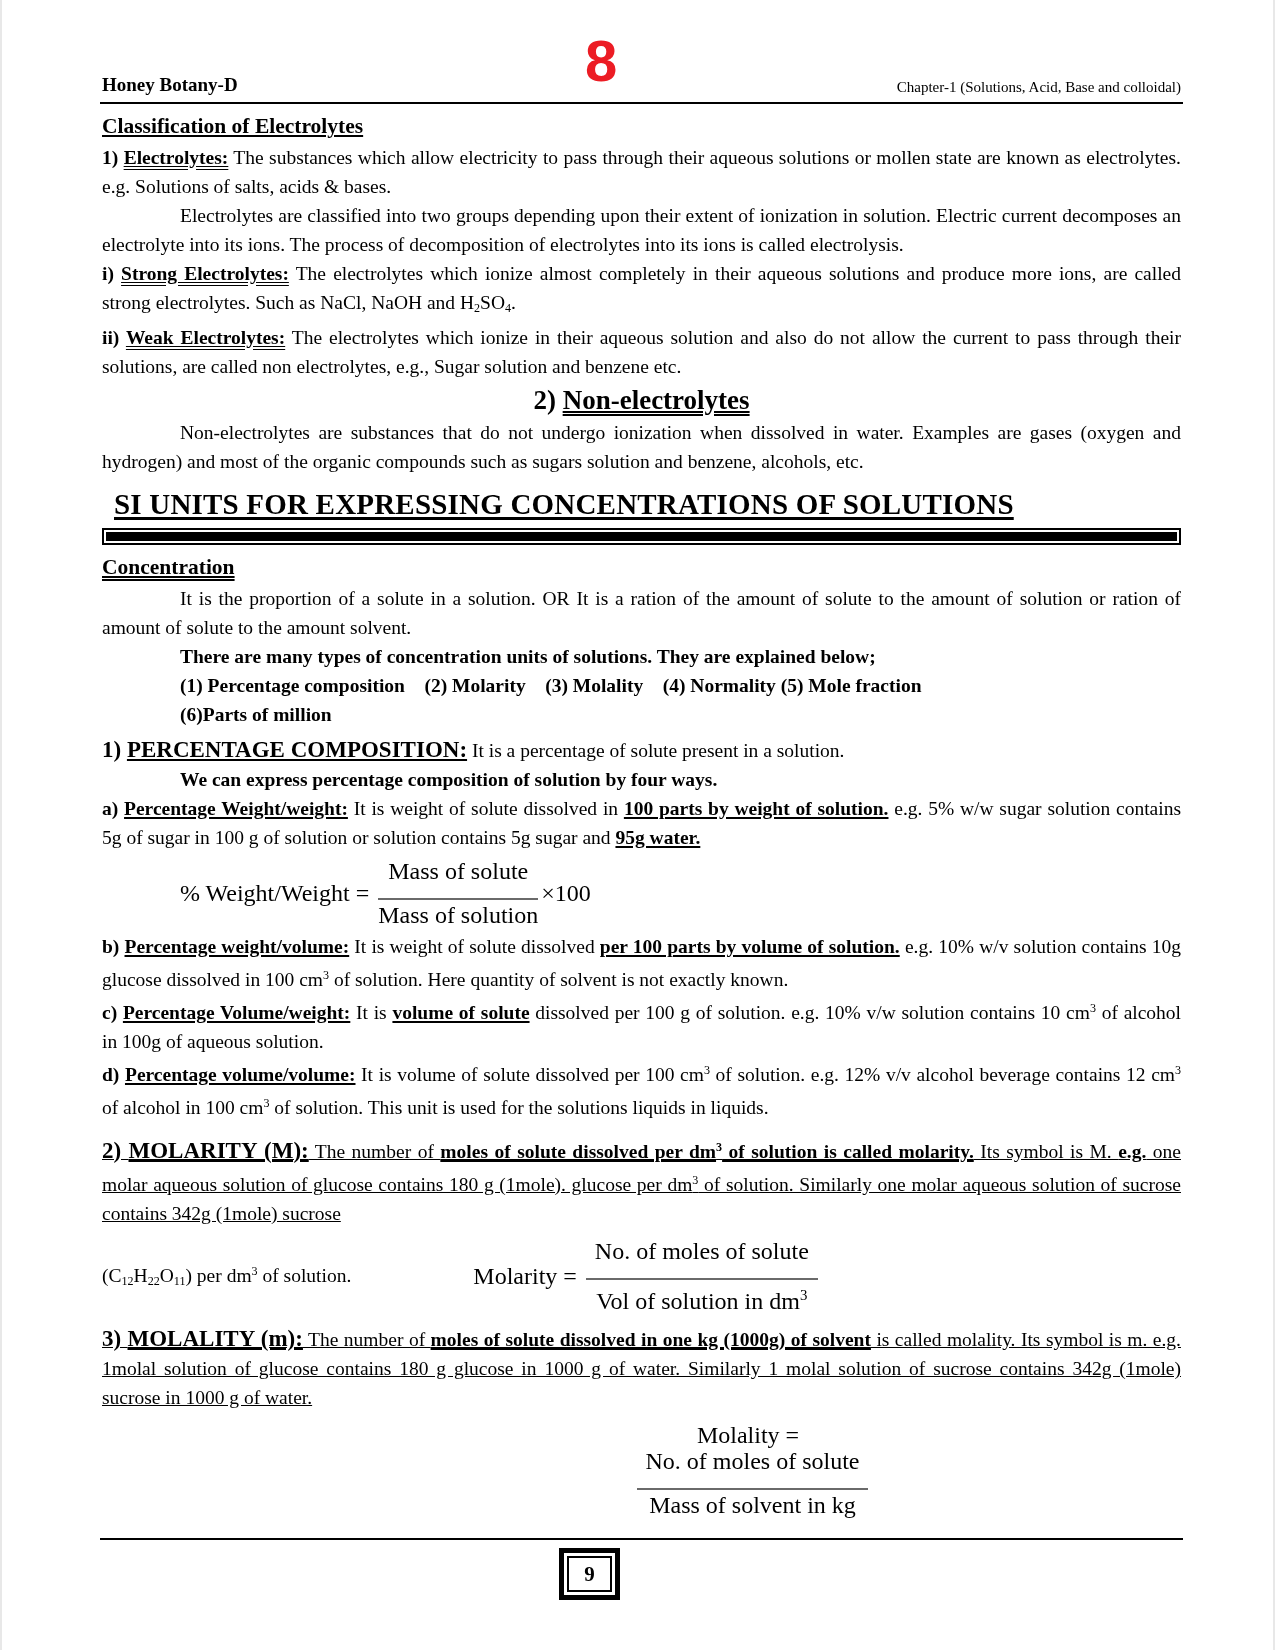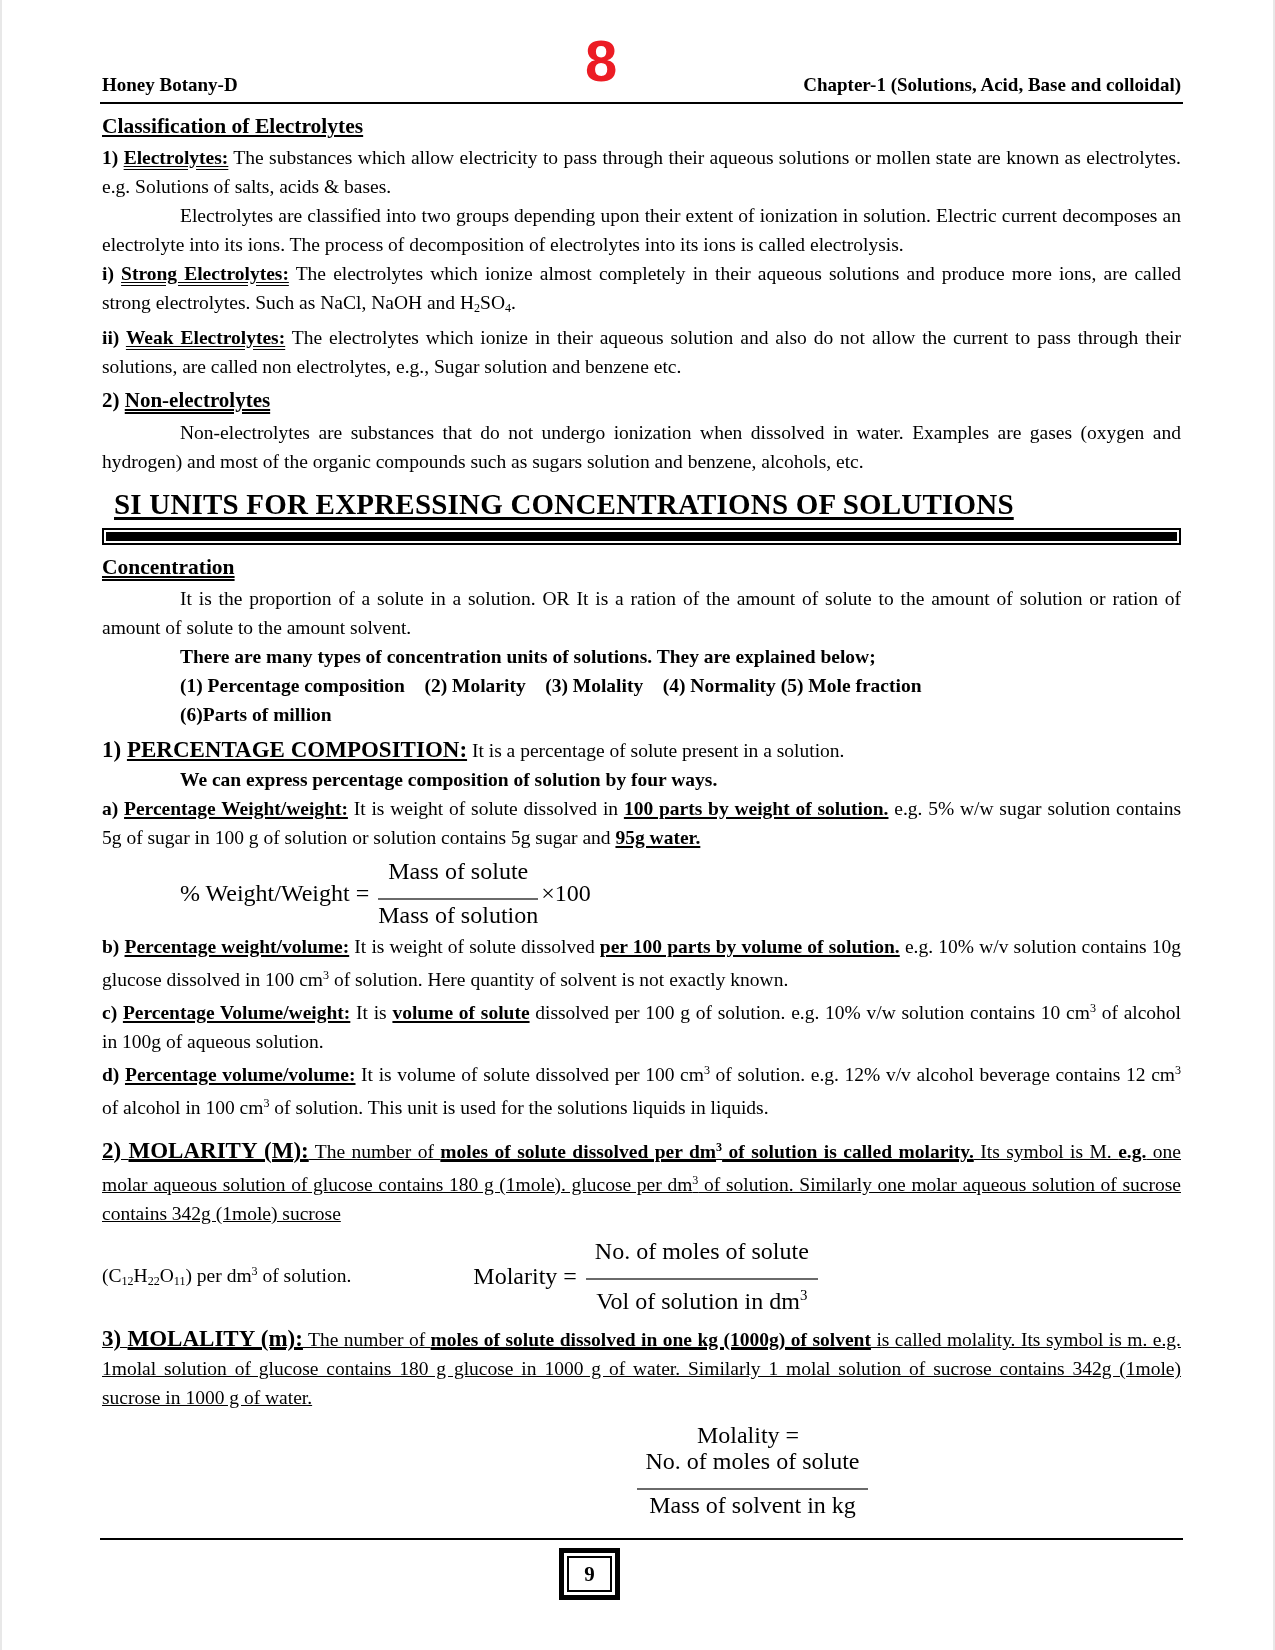--- a/index.html
+++ b/index.html
@@ -5,35 +5,35 @@
   html,body{margin:0;padding:0;background:#e8e8e8;}
   .page{
     width:1271px;height:1650px;margin:0 auto;position:relative;
     background:#ffffff;color:#000;
     font-family:"Liberation Serif","DejaVu Serif",serif;
     overflow:hidden;
   }
   
   .header{position:relative;height:102px;}
   .hdr-left{position:absolute;left:100px;bottom:6px;font-size:19px;font-weight:bold;}
-  .hdr-right{position:absolute;right:92px;bottom:6px;font-size:19px;font-weight:bold;}
+  .hdr-right{position:absolute;right:92px;bottom:6px;font-size:15px;font-weight:normal;}
   .pageno8{position:absolute;left:583px;top:32px;font-size:58px;line-height:1;
     font-family:"Liberation Sans","DejaVu Sans",sans-serif;font-weight:bold;color:#EC1C24;}
   .hrule{margin:0 90px 0 98px;border-top:2.5px solid #000;}
   
   .content{padding:4px 92px 0 100px;font-size:19.5px;line-height:29px;text-align:justify;}
   .content p{margin:0;}
   .indent{text-indent:78px;}
   .pad{padding-left:78px;font-weight:bold;}
   .pre{white-space:pre-wrap;}
   .mt6{margin-top:6px !important;}
   .mt10{margin-top:10px !important;text-decoration:underline;}
   
   .h1c{font-size:21.5px;line-height:32px;margin:2px 0 1px;text-align:left;}
-  .h-non{font-size:21px;line-height:33px;margin:3px 0 1px;text-align:left;}
+  .h-non{font-size:27px;line-height:33px;margin:3px 0 1px;text-align:center;}
   
   .b{font-weight:bold;}
   .u{text-decoration:underline;text-decoration-thickness:2px;text-underline-offset:2px;}
   .uu{text-decoration-line:underline;text-decoration-style:double;text-underline-offset:2px;}
   .sub{font-size:0.62em;vertical-align:-0.22em;}
   .sup{font-size:0.62em;vertical-align:0.6em;}
   .lg{font-size:23px;}
   
   .si-banner{margin:8px 0 6px;}
   .si-title{font-size:29px;font-weight:bold;line-height:40px;white-space:nowrap;

